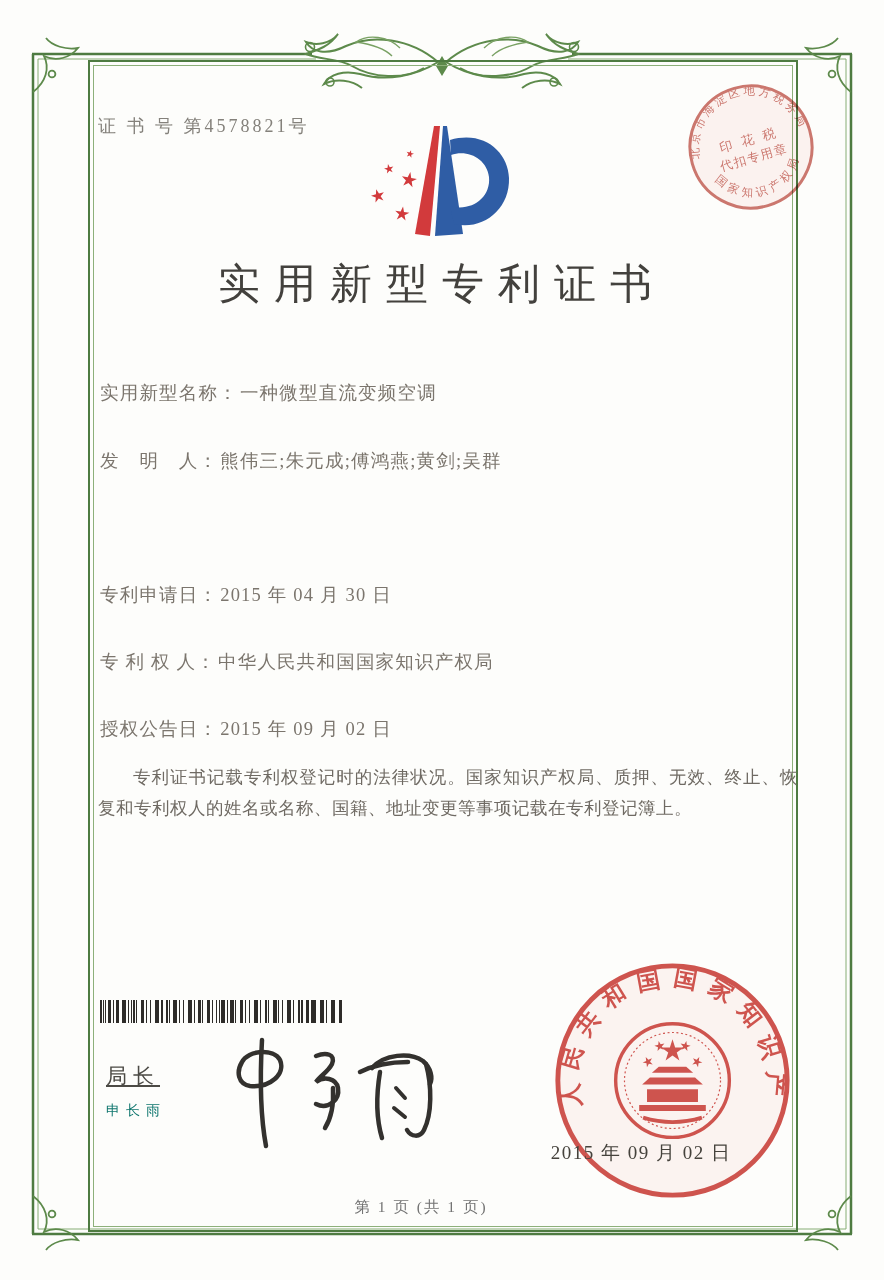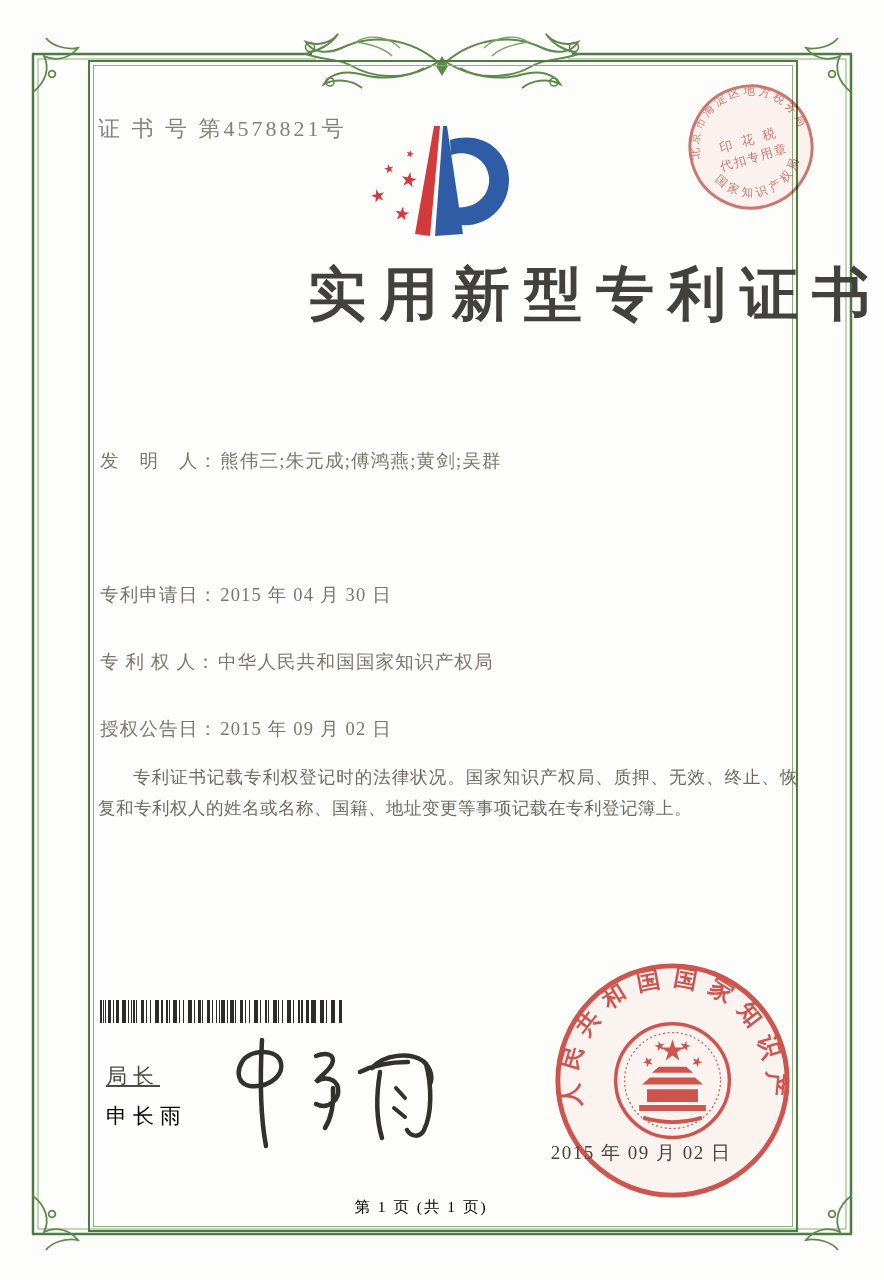--- a/index.html
+++ b/index.html
@@ -11,55 +11,55 @@
   
   #inner-frame{
     left:88px;top:60px;width:710px;height:1172px;
     border:2.5px solid #4e7b41;box-sizing:border-box;
   }
   #inner-frame::after{
     content:"";position:absolute;inset:3px;border:1px solid #8db07a;
   }
   
   #cert-no{
-    left:98px;top:114px;font-size:22px;color:#84817b;letter-spacing:3px;
+    left:98px;top:114px;font-size:18px;color:#84817b;letter-spacing:3px;
   }
   #page-title{
-    left:0;right:0;top:256px;text-align:right;font-size:58px;font-weight:700;
+    left:0;right:0;top:256px;text-align:center;font-size:42px;font-weight:400;
     letter-spacing:14px;color:#43413d;
   }
   .field{
     left:100px;font-size:18.5px;color:#7b756d;letter-spacing:1.2px;white-space:nowrap;
   }
   .field .fv{margin-left:2px;}
   #body-text{
     left:98px;top:762px;width:700px;font-size:17.5px;line-height:30.5px;
     color:#6f6a63;text-align:justify;letter-spacing:0.5px;
   }
   #body-text p{margin:0;text-indent:2em;}
   
   #barcode{
     left:100px;top:1000px;width:243px;height:23px;
     background:
       repeating-linear-gradient(90deg,#2e2c29 0 2px,transparent 2px 3px,#2e2c29 3px 4px,transparent 4px 8px,#2e2c29 8px 11px,transparent 11px 13px,#2e2c29 13px 14px,transparent 14px 17px,#2e2c29 17px 18px,transparent 18px 22px,#2e2c29 22px 26px,transparent 26px 28px,#2e2c29 28px 29px,transparent 29px 33px),
       repeating-linear-gradient(90deg,transparent 0 5px,#2e2c29 5px 6px,transparent 6px 16px,#2e2c29 16px 19px,transparent 19px 31px,#2e2c29 31px 32px,transparent 32px 41px,#2e2c29 41px 44px,transparent 44px 57px);
   }
   #director-role{left:106px;top:1062px;font-size:21px;color:#4c4a45;letter-spacing:6px;text-decoration:underline;}
-  #director-name{left:106px;top:1102px;font-size:21px;color:#000000;letter-spacing:6px;}
+  #director-name{left:106px;top:1102px;font-size:14px;color:#0f766e;letter-spacing:6px;}
   #signature{left:212px;top:1026px;}
   
   #issue-seal{left:550px;top:958px;mix-blend-mode:multiply;}
   #issue-date{
     left:522px;top:1140px;width:238px;text-align:center;font-size:19px;
     color:#45423c;letter-spacing:1.5px;z-index:5;
   }
   #tax-seal{left:680px;top:76px;transform:rotate(-16deg);opacity:.82;mix-blend-mode:multiply;}
   #footer{
     left:0;width:842px;top:1197px;text-align:center;font-size:15.5px;
-    color:#000000;letter-spacing:2px;
+    color:#737373;letter-spacing:2px;
   }
 </style>
 </head>
 <body>
 
 <div id="page">
 
   <svg class="abs" width="884" height="1280" viewBox="0 0 884 1280" style="left:0;top:0">
     <g stroke="#4e7b41" fill="none">
 
@@ -113,20 +113,23 @@
       <path d="M76,8 L82,8 L72,118 L57,116 Z"></path>
     </g>
     <g fill="#2f5da5">
       <path d="M85,8 L89,8 L105,116 L77,118 Z"></path>
       <path d="M92,22 C126,12 150,34 151,60 C152,92 124,113 96,106 L92,88 C113,94 133,80 131,59 C129,41 110,31 93,37 Z"></path>
     </g>
   </svg>
 
   <div class="abs" id="page-title">实用新型专利证书</div>
 
+  <div class="abs field" style="top:380px">
+    <span class="fl">实用新型名称：</span><span class="fv">一种微型直流变频空调</span>
+  </div>
   <div class="abs field" style="top:448px">
     <span class="fl">发　明　人：</span><span class="fv">熊伟三;朱元成;傅鸿燕;黄剑;吴群</span>
   </div>
   <div class="abs field" style="top:582px">
     <span class="fl">专利申请日：</span><span class="fv">2015 年 04 月 30 日</span>
   </div>
   <div class="abs field" style="top:649px">
     <span class="fl">专 利 权 人：</span><span class="fv">中华人民共和国国家知识产权局</span>
   </div>
   <div class="abs field" style="top:716px">

